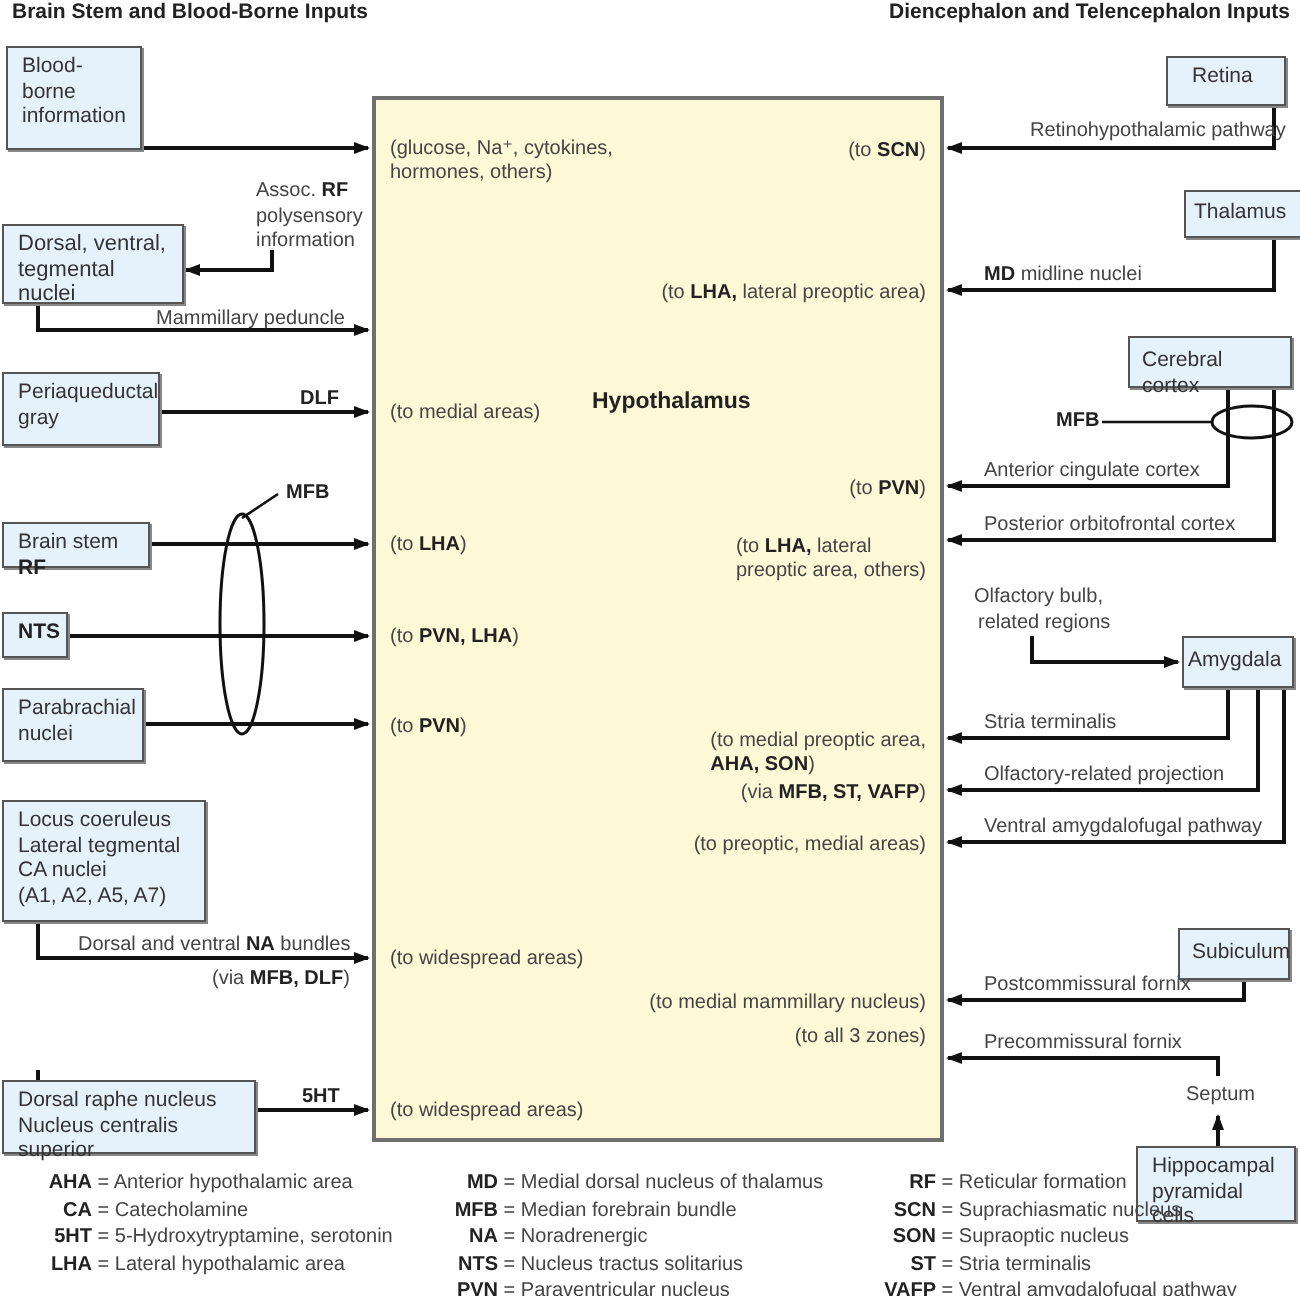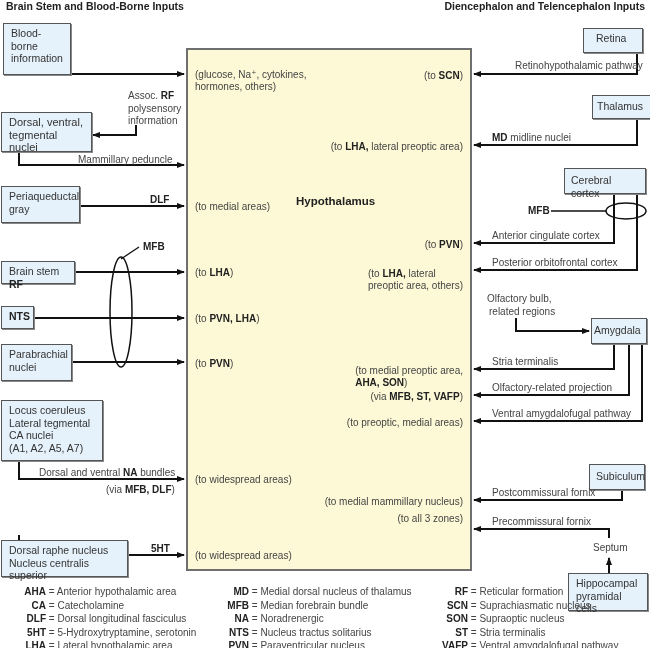--- a/index.html
+++ b/index.html
@@ -157,21 +157,20 @@
 <div class="t" style="left:492px;top:516px;">Precommissural fornix</div>
 <div class="t" style="left:593px;top:542px;">Septum</div>
 <div class="box" style="left:568px;top:573px;width:80px;height:38px;">
   <span>Hippocampal</span><br>
   <span>pyramidal cells</span>
 </div>
 
 <div class="leg" style="left:8px;top:585px;" id="leg1">
     <div><span class="ab" style="width: 38px;">AHA</span><span style="white-space: pre;"> = </span><span>Anterior hypothalamic area</span></div>
     <div><span class="ab" style="width: 38px;">CA</span><span style="white-space: pre;"> = </span><span>Catecholamine</span></div>
-    <div><span class="ab" style="width: 38px;">DLF</span><span style="white-space: pre;"> = </span><span>Dorsal longitudinal fasciculus</span></div>
     <div><span class="ab" style="width: 38px;">5HT</span><span style="white-space: pre;"> = </span><span>5-Hydroxytryptamine, serotonin</span></div>
     <div><span class="ab" style="width: 38px;">LHA</span><span style="white-space: pre;"> = </span><span>Lateral hypothalamic area</span></div>
   </div>
 <div class="leg" style="left:210px;top:585px;" id="leg2">
     <div><span class="ab" style="width: 39px;">MD</span><span style="white-space: pre;"> = </span><span>Medial dorsal nucleus of thalamus</span></div>
     <div><span class="ab" style="width: 39px;">MFB</span><span style="white-space: pre;"> = </span><span>Median forebrain bundle</span></div>
     <div><span class="ab" style="width: 39px;">NA</span><span style="white-space: pre;"> = </span><span>Noradrenergic</span></div>
     <div><span class="ab" style="width: 39px;">NTS</span><span style="white-space: pre;"> = </span><span>Nucleus tractus solitarius</span></div>
     <div><span class="ab" style="width: 39px;">PVN</span><span style="white-space: pre;"> = </span><span>Paraventricular nucleus</span></div>
   </div>

